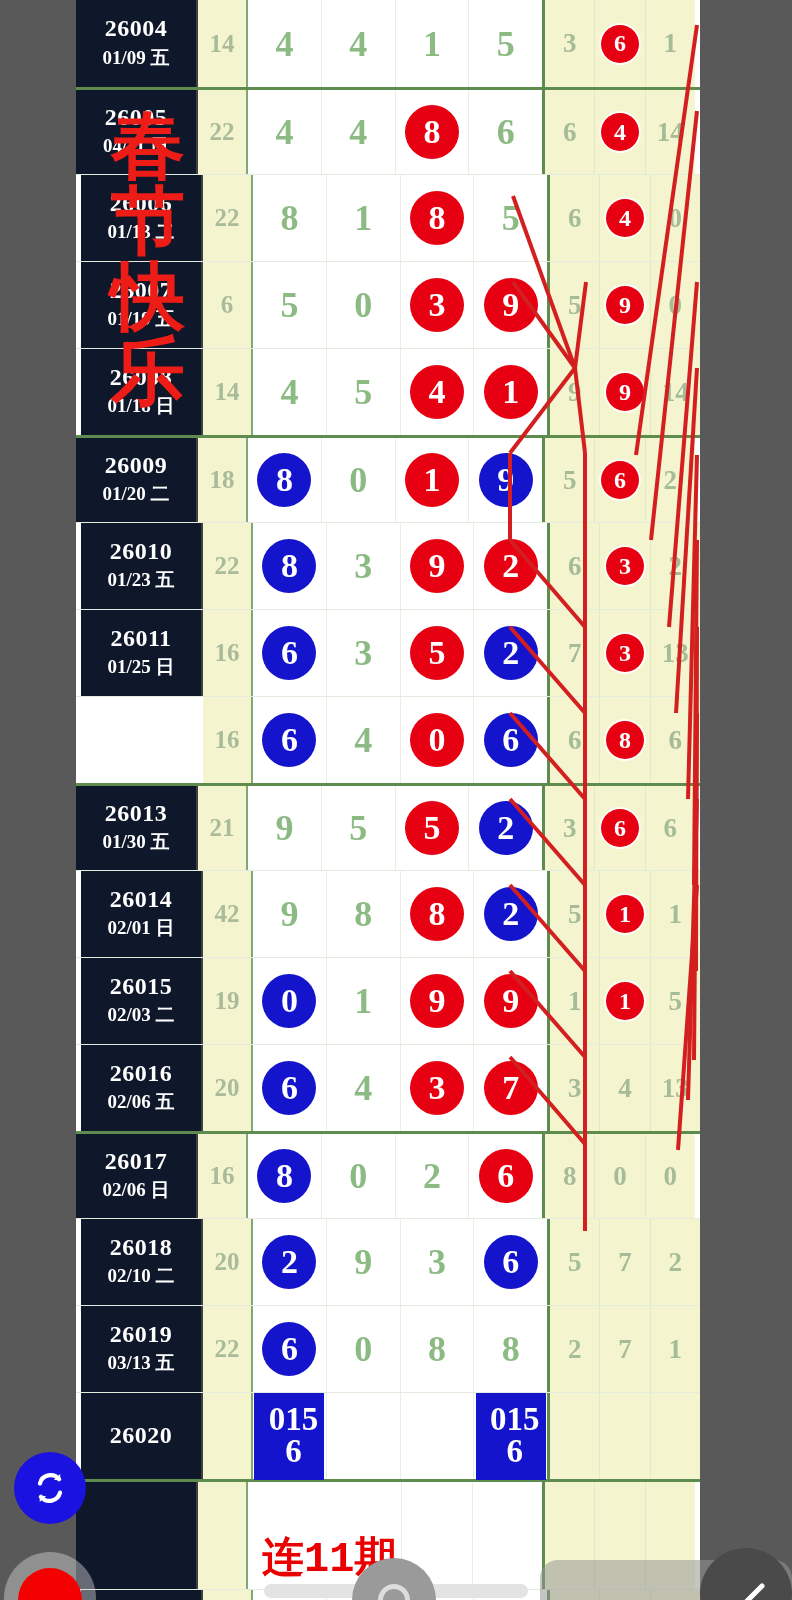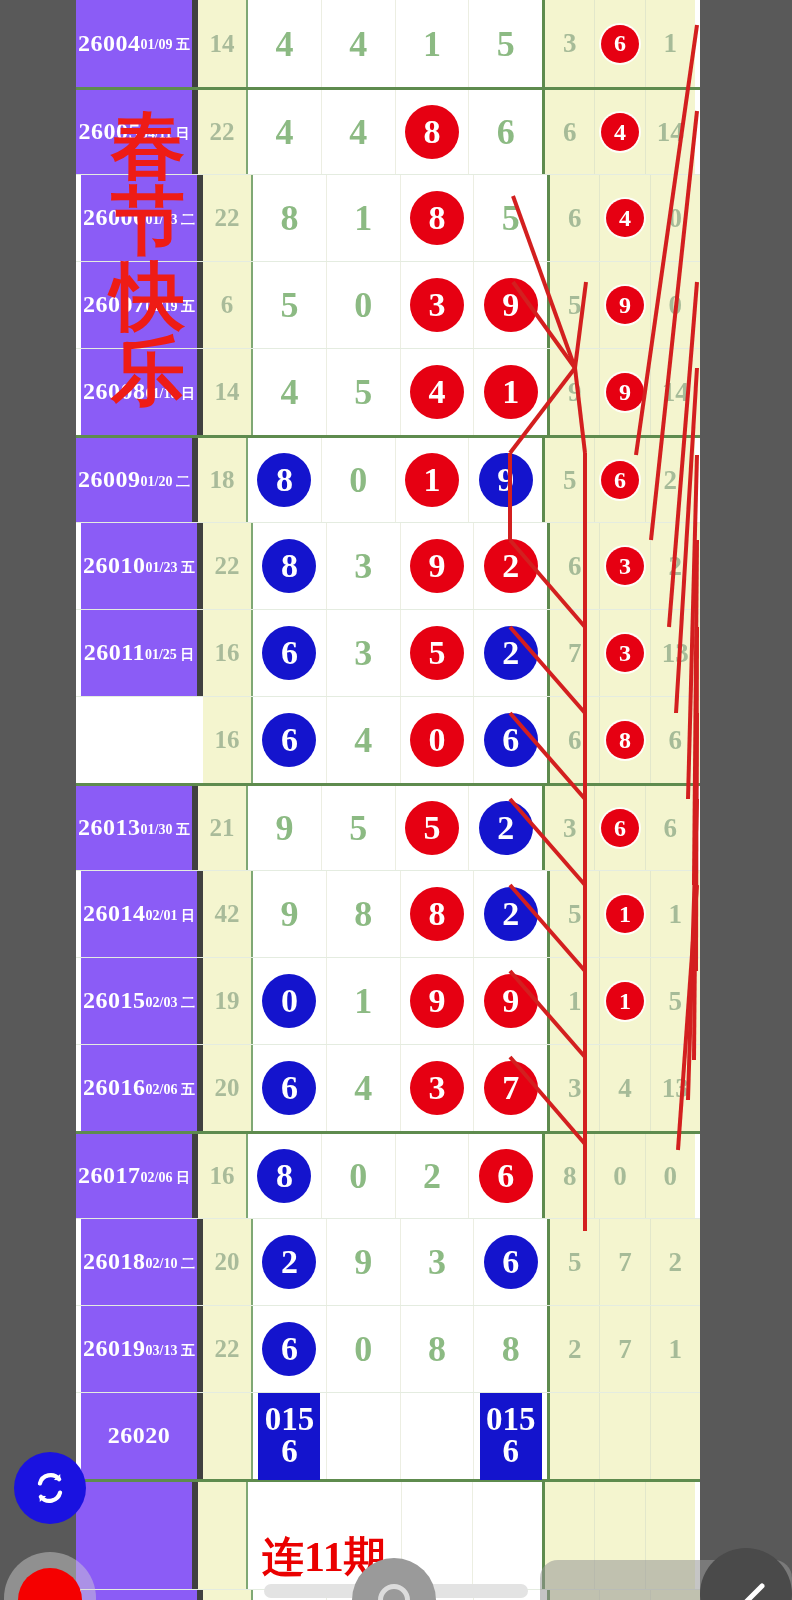--- a/index.html
+++ b/index.html
@@ -11,25 +11,25 @@
   
   #chart{
     position:absolute;left:76px;top:0;width:624px;height:1600px;
     background:#ffffff;
   }
   .row{position:relative;display:flex;height:87px;box-sizing:border-box;}
   .row.thickTop{border-top:3px solid #5e8b4e;}
   .row.thinTop{border-top:1px solid #e4ece0;justify-content:flex-end;}
 
   
-  .c-issue{width:122px;background:#8b5cf6;color:#ffffff;
-      display:flex;align-items:center;justify-content:center;
-      border-right:6px solid #404040;box-sizing:border-box;}
+  .c-issue{width:122px;background:#0f172a;color:#ffffff;
+      display:flex;flex-direction:column;align-items:center;justify-content:center;
+      border-right:2px solid #404040;box-sizing:border-box;}
   .c-issue .num{font-size:24px;font-weight:bold;letter-spacing:.5px;line-height:1.05;}
-  .c-issue .dt{font-size:14px;font-weight:bold;margin-top:3px;}
+  .c-issue .dt{font-size:19px;font-weight:bold;margin-top:3px;}
   .c-sum{width:50px;background:#f4f5cf;color:#a9bb9a;font-size:25px;font-weight:bold;
       display:flex;align-items:center;justify-content:center;
       border-right:2px solid #7fa874;box-sizing:border-box;}
   .c-mid{width:297px;display:flex;background:#ffffff;
       border-right:3px solid #5e8b4e;box-sizing:border-box;}
   .c-right{width:150px;display:flex;background:#f4f5cf;}
   .cell{flex:1;display:flex;align-items:center;justify-content:center;position:relative;
       border-right:1px solid #eceee2;box-sizing:border-box;}
   .c-right .cell{border-right:1px solid #e2e7cb;}
   .cell:last-child{border-right:none;}
@@ -40,24 +40,24 @@
   .ball{width:54px;height:54px;border-radius:50%;display:flex;align-items:center;
       justify-content:center;color:#fff;font-size:34px;font-weight:bold;
       box-shadow:0 0 0 2px rgba(255,255,255,.85);z-index:4;position:relative;}
   .ball.red{background:#e60012;}
   .ball.blue{background:#1414cd;}
   .c-right .ball{width:38px;height:38px;font-size:24px;}
 
   
   .fc{width:62px;height:87px;background:#1414cd;color:#fff;font-weight:bold;
       font-size:33px;line-height:0.96;display:flex;flex-direction:column;
-      align-items:center;justify-content:center;z-index:3;}
+      align-items:center;justify-content:center;z-index:3;padding-left:8px;}
 
   .lian{font-size:42px;font-weight:bold;color:#ea0000;
-        font-family:Liberation Serif, serif;margin-top:42px;}
+        font-family:Liberation Mono, monospace;margin-top:42px;}
 
   
   #lines{position:absolute;left:0;top:0;width:624px;height:1600px;pointer-events:none;z-index:5;}
 
   
   #wm{position:absolute;left:88px;top:108px;width:120px;z-index:7;
       display:flex;flex-direction:column;align-items:center;
       font-family:"DejaVu Sans","Liberation Sans",sans-serif;
       font-size:74px;font-weight:bold;color:#ee1c16;line-height:1.02;}
 

